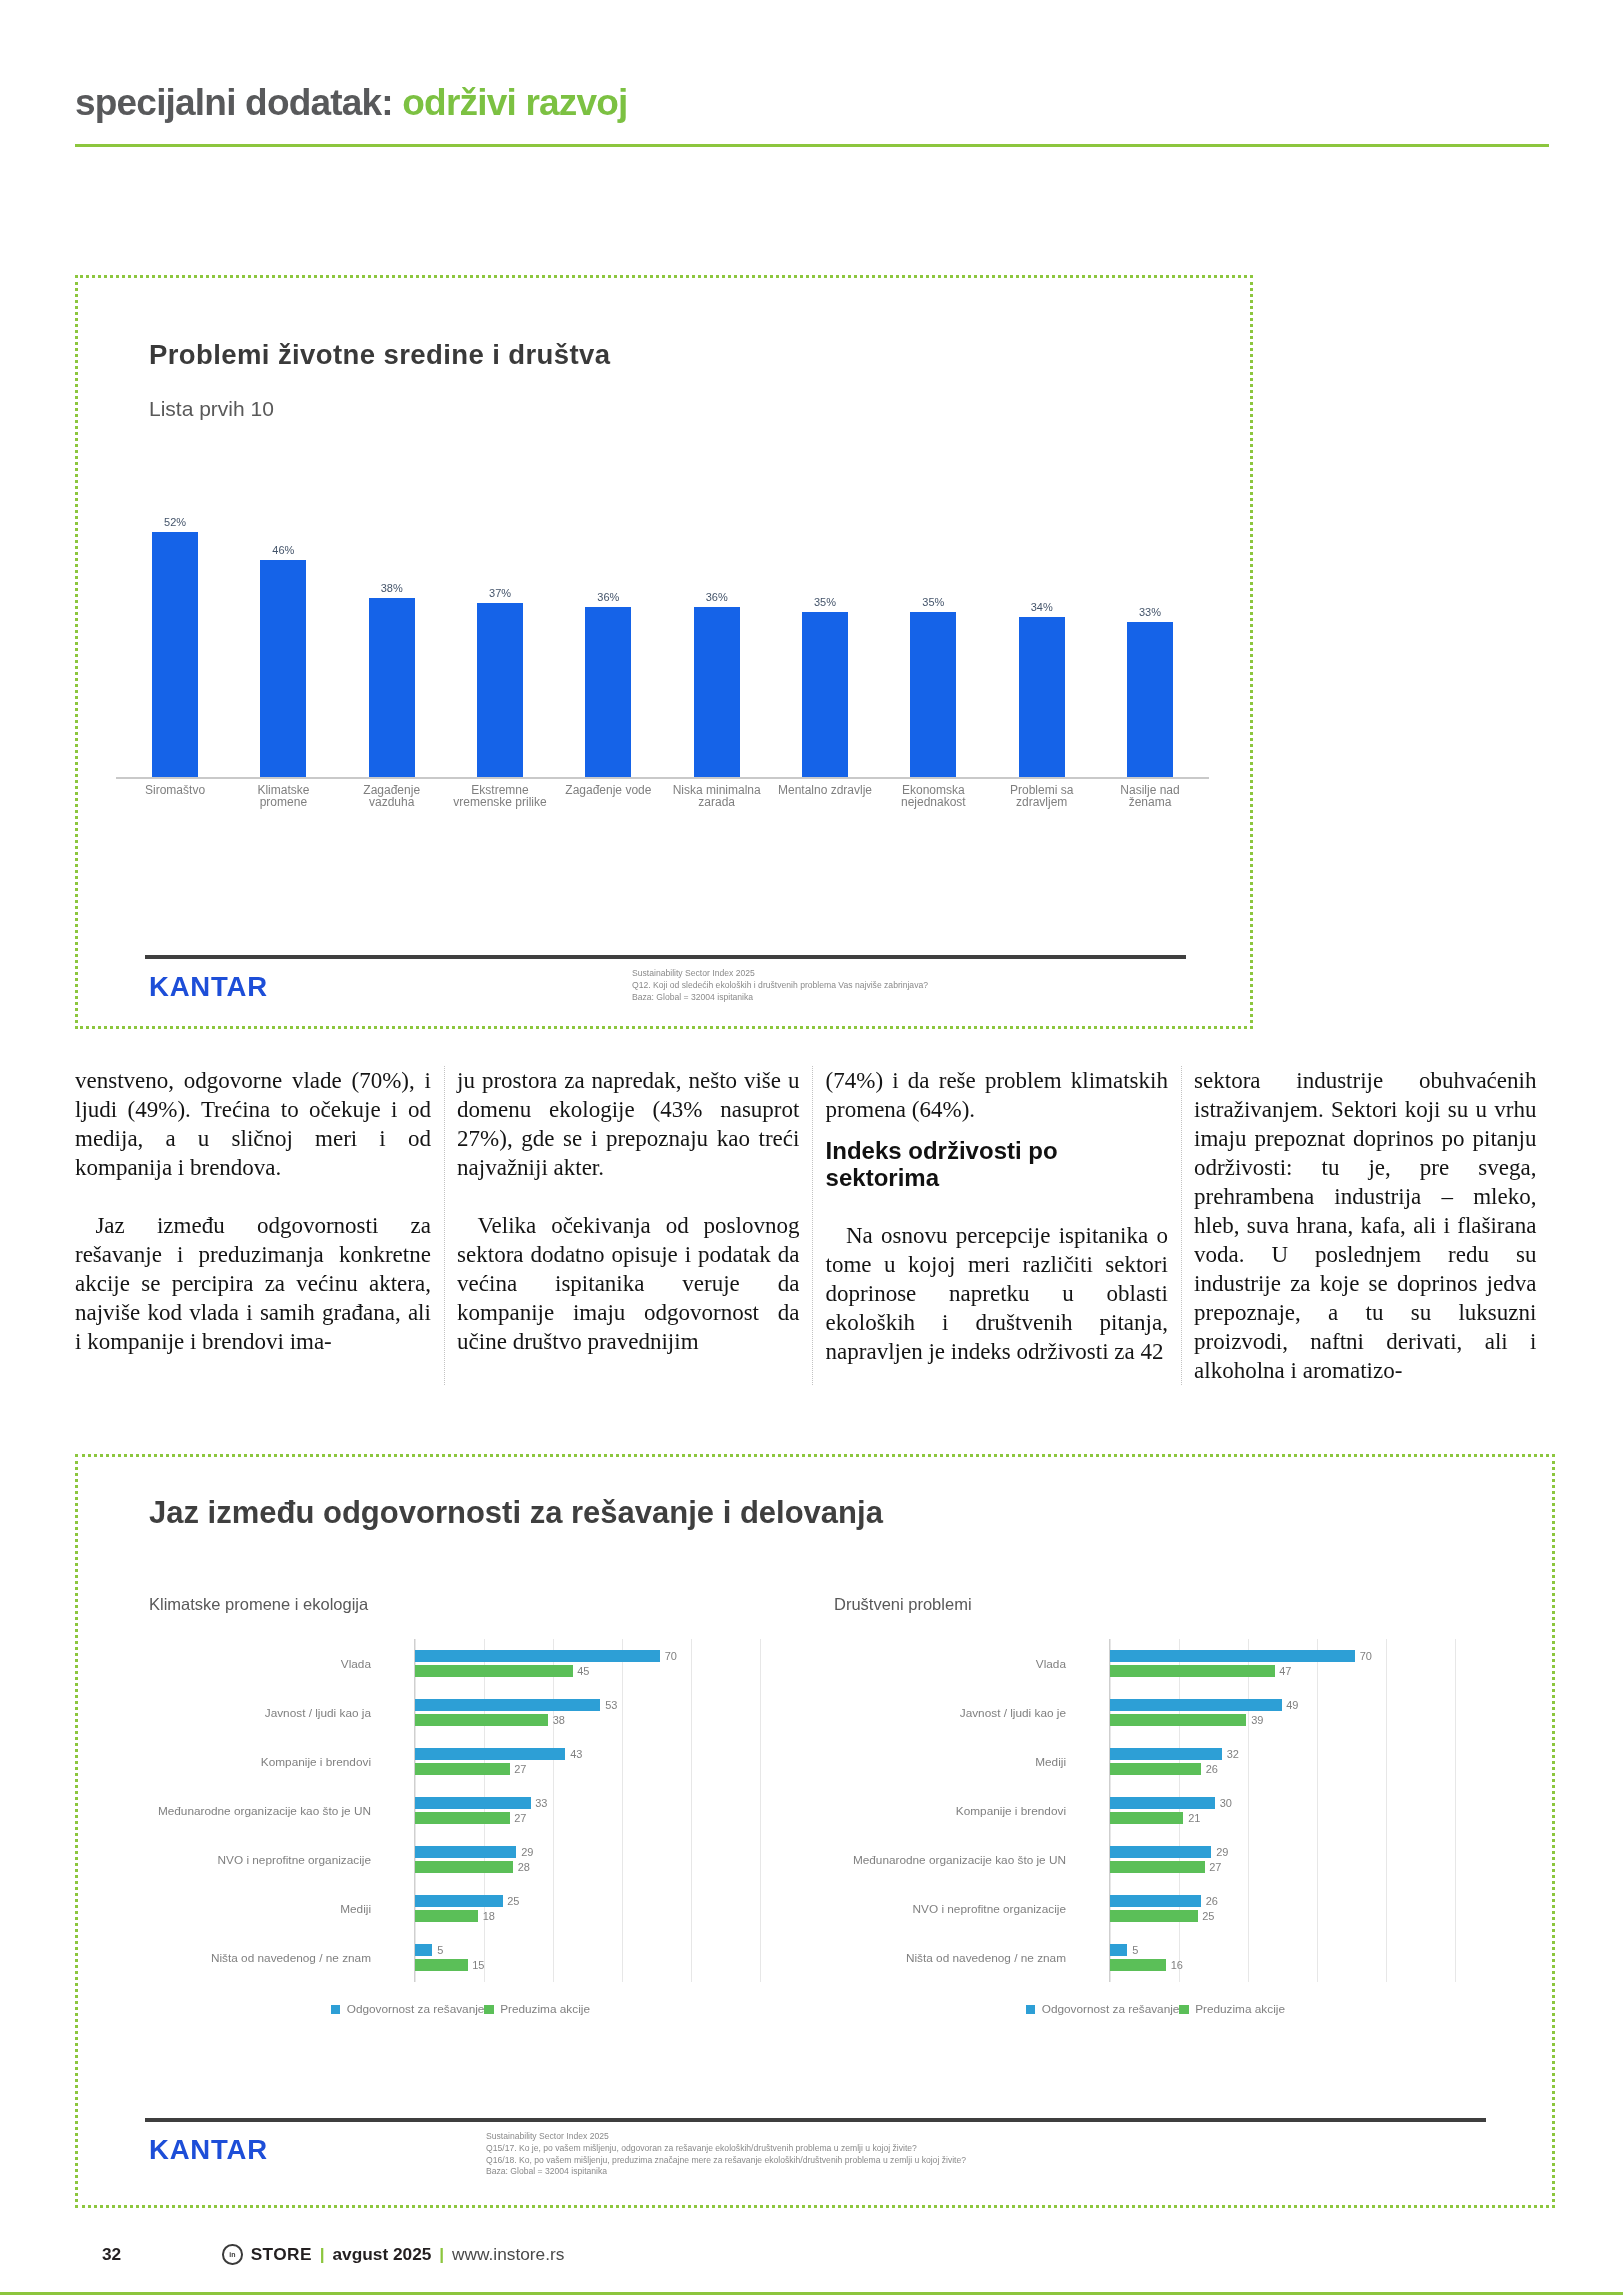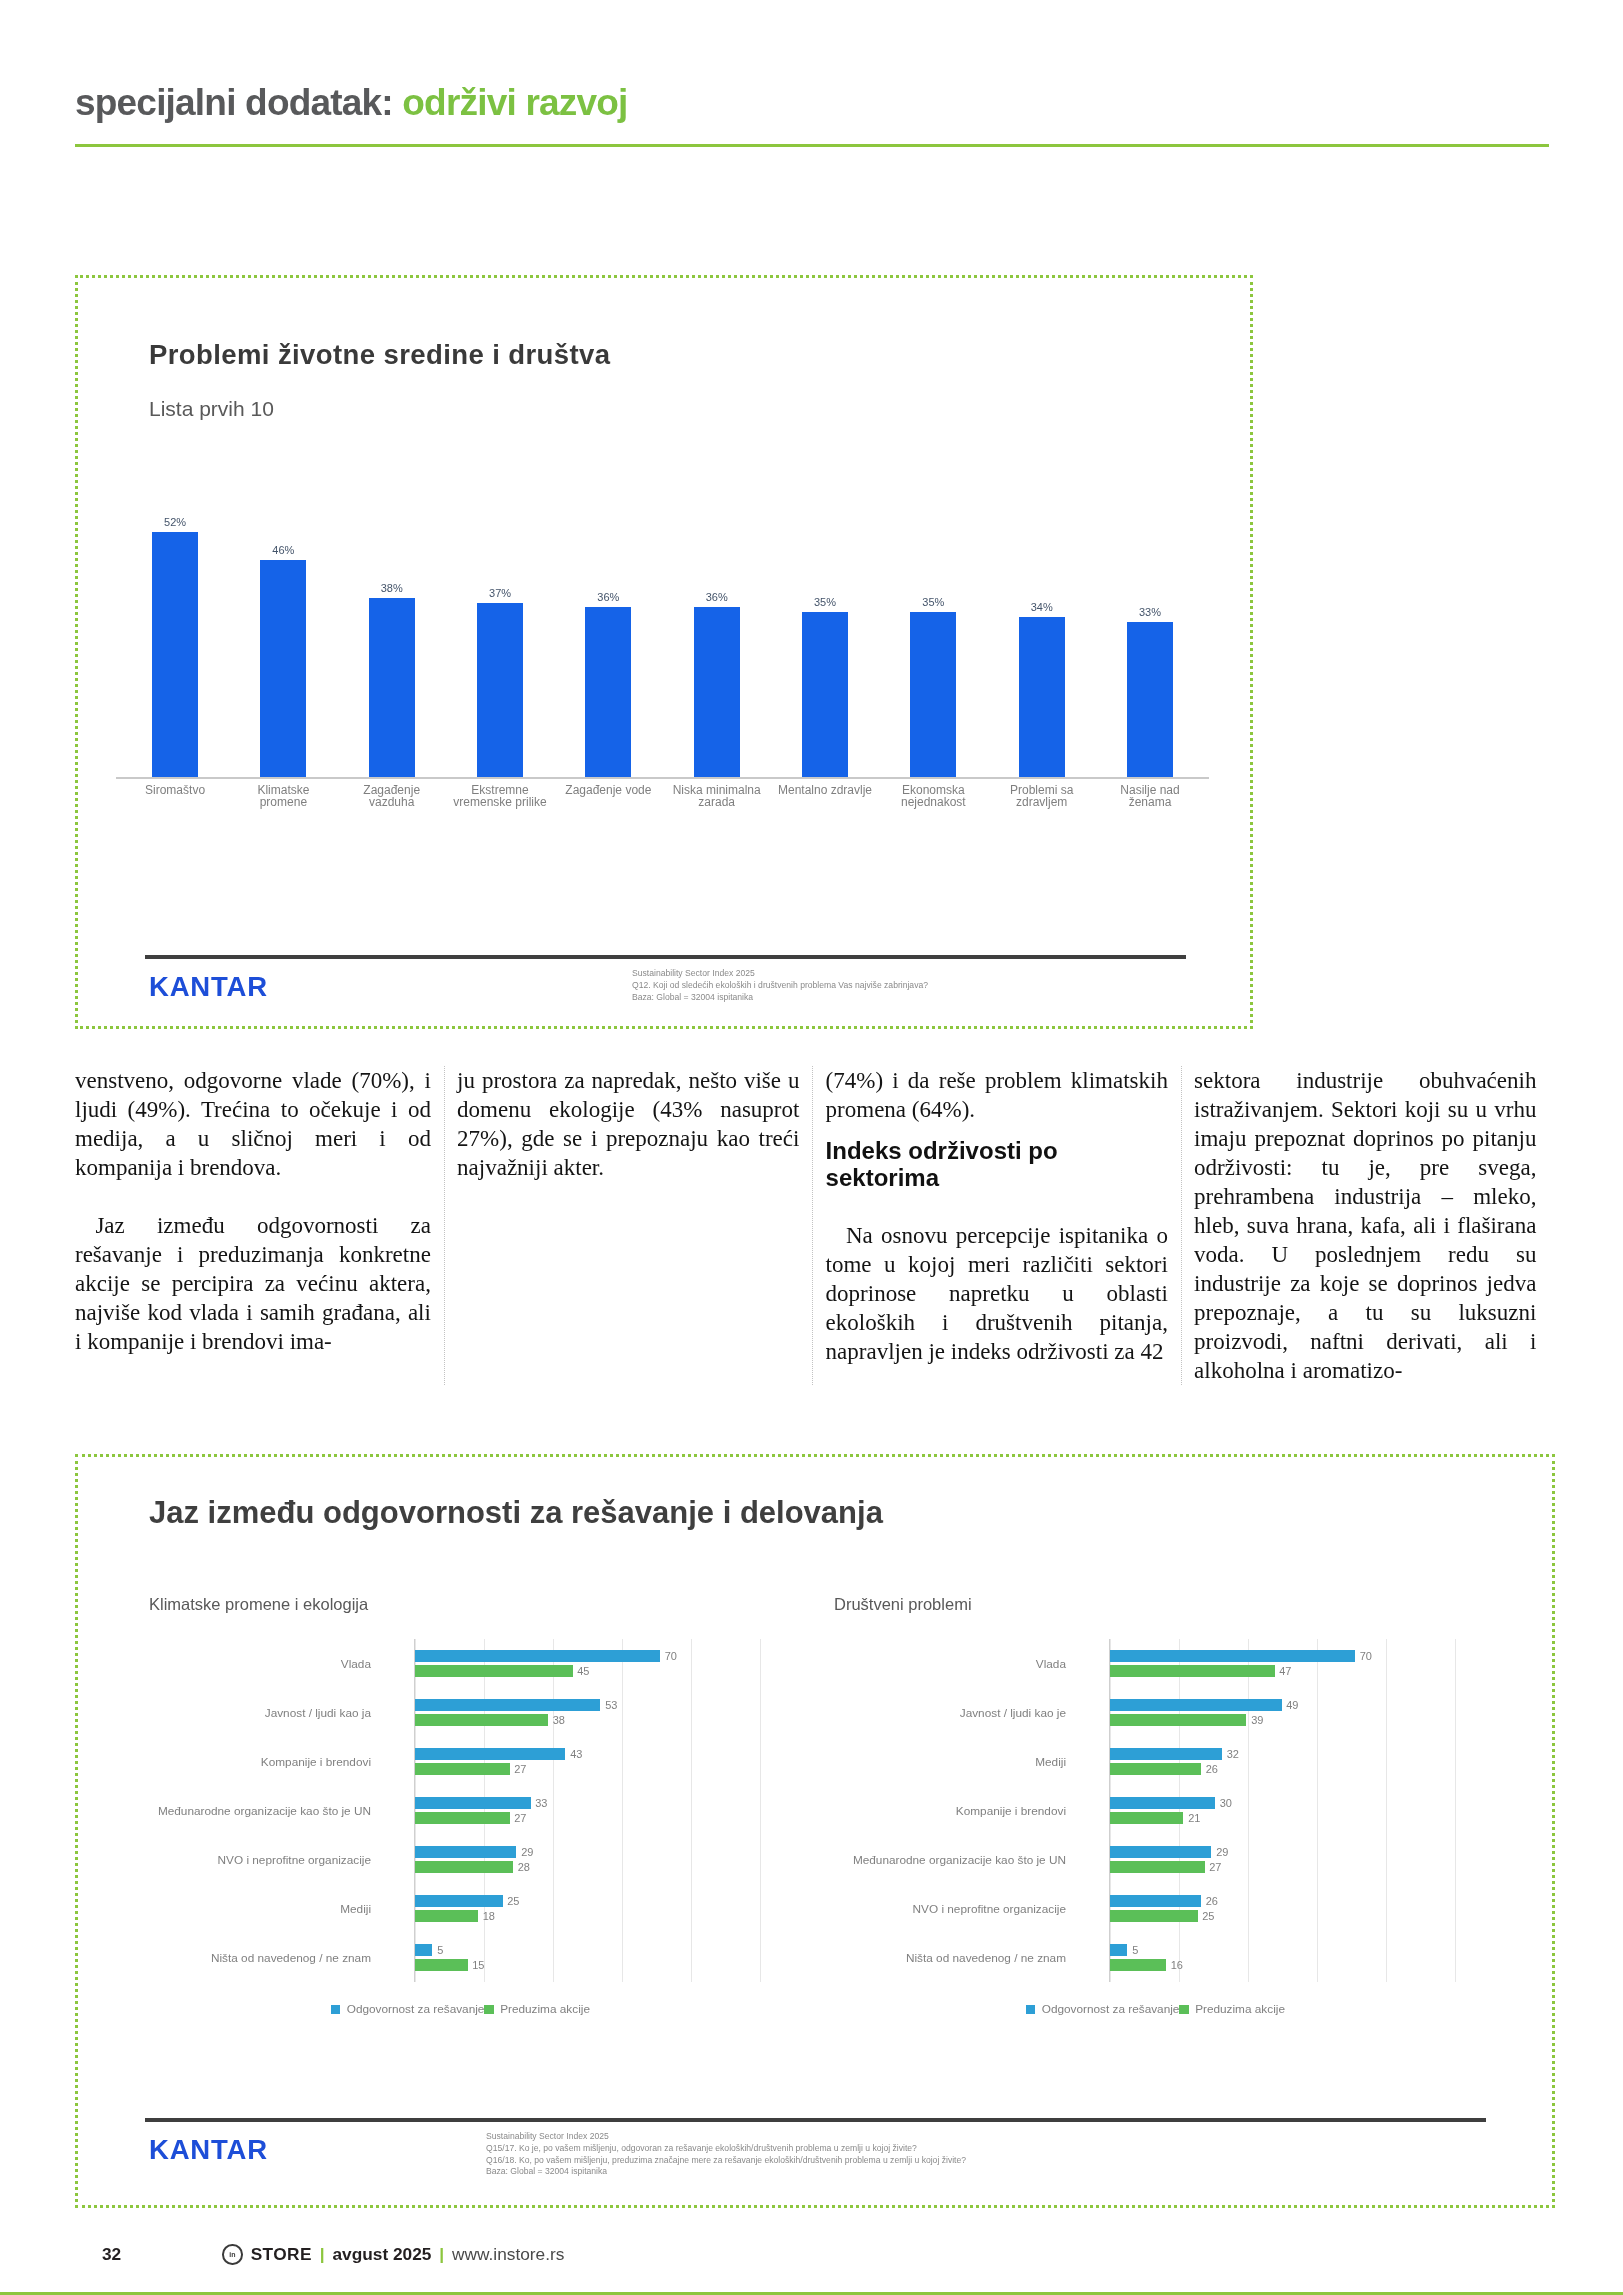--- a/index.html
+++ b/index.html
@@ -167,20 +167,21 @@
     </div>
   </div>
 
   <div class="body-text">
     <div class="bcol">
       <p>venstveno, odgovorne vlade (70%), i ljudi (49%). Trećina to očekuje i od medija, a u sličnoj meri i od kompanija i brendova.</p>
       <p class="ind">Jaz između odgovornosti za rešavanje i preduzimanja konkretne akcije se percipira za većinu aktera, najviše kod vlada i samih građana, ali i kompanije i brendovi ima-</p>
     </div>
     <div class="bcol">
       <p>ju prostora za napredak, nešto više u domenu ekologije (43% nasuprot 27%), gde se i prepoznaju kao treći najvažniji akter.</p>
+      <p class="ind">Velika očekivanja od poslovnog sektora dodatno opisuje i podatak da većina ispitanika veruje da kompanije imaju odgovornost da učine društvo pravednijim</p>
     </div>
     <div class="bcol">
       <p>(74%) i da reše problem klimatskih promena (64%).</p>
       <div class="bheading">Indeks održivosti po sektorima</div>
       <p class="ind">Na osnovu percepcije ispitanika o tome u kojoj meri različiti sektori doprinose napretku u oblasti ekoloških i društvenih pitanja, napravljen je indeks održivosti za 42</p>
     </div>
     <div class="bcol">
       <p>sektora industrije obuhvaćenih istraživanjem. Sektori koji su u vrhu imaju prepoznat doprinos po pitanju održivosti: tu je, pre svega, prehrambena industrija – mleko, hleb, suva hrana, kafa, ali i flaširana voda. U poslednjem redu su industrije za koje se doprinos jedva prepoznaje, a tu su luksuzni proizvodi, naftni derivati, ali i alkoholna i aromatizo-</p>
     </div>
   </div>

